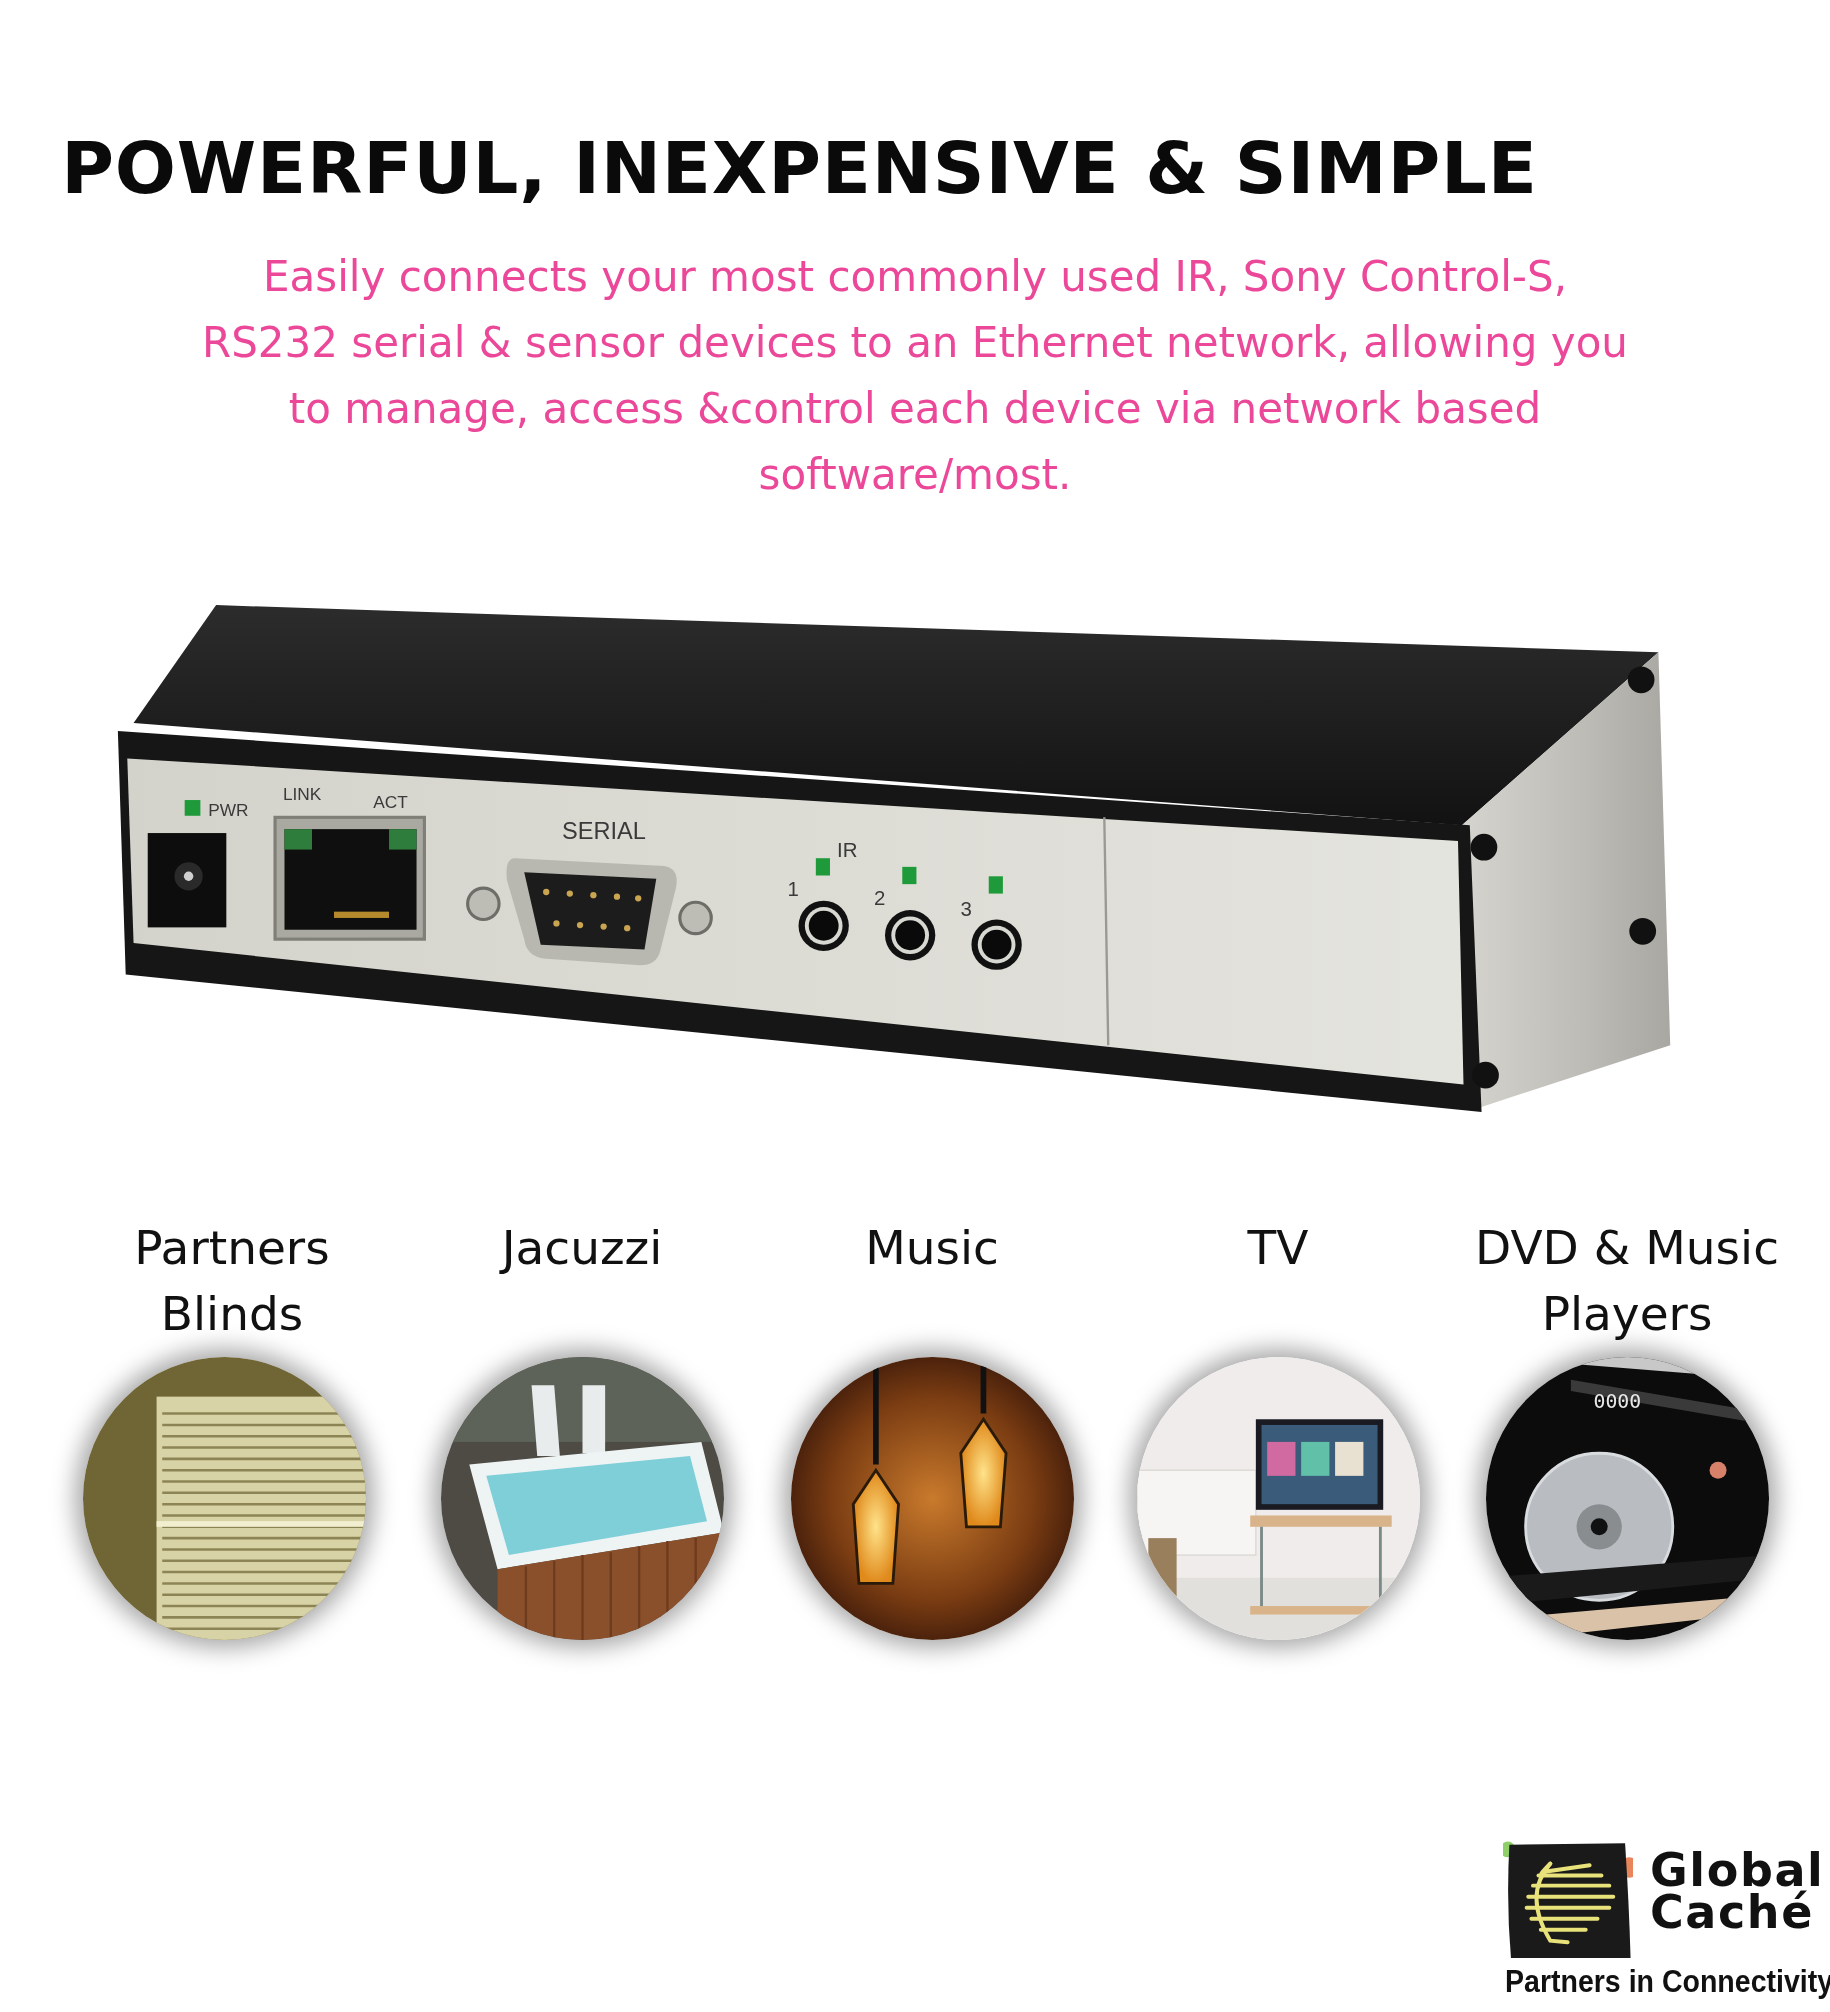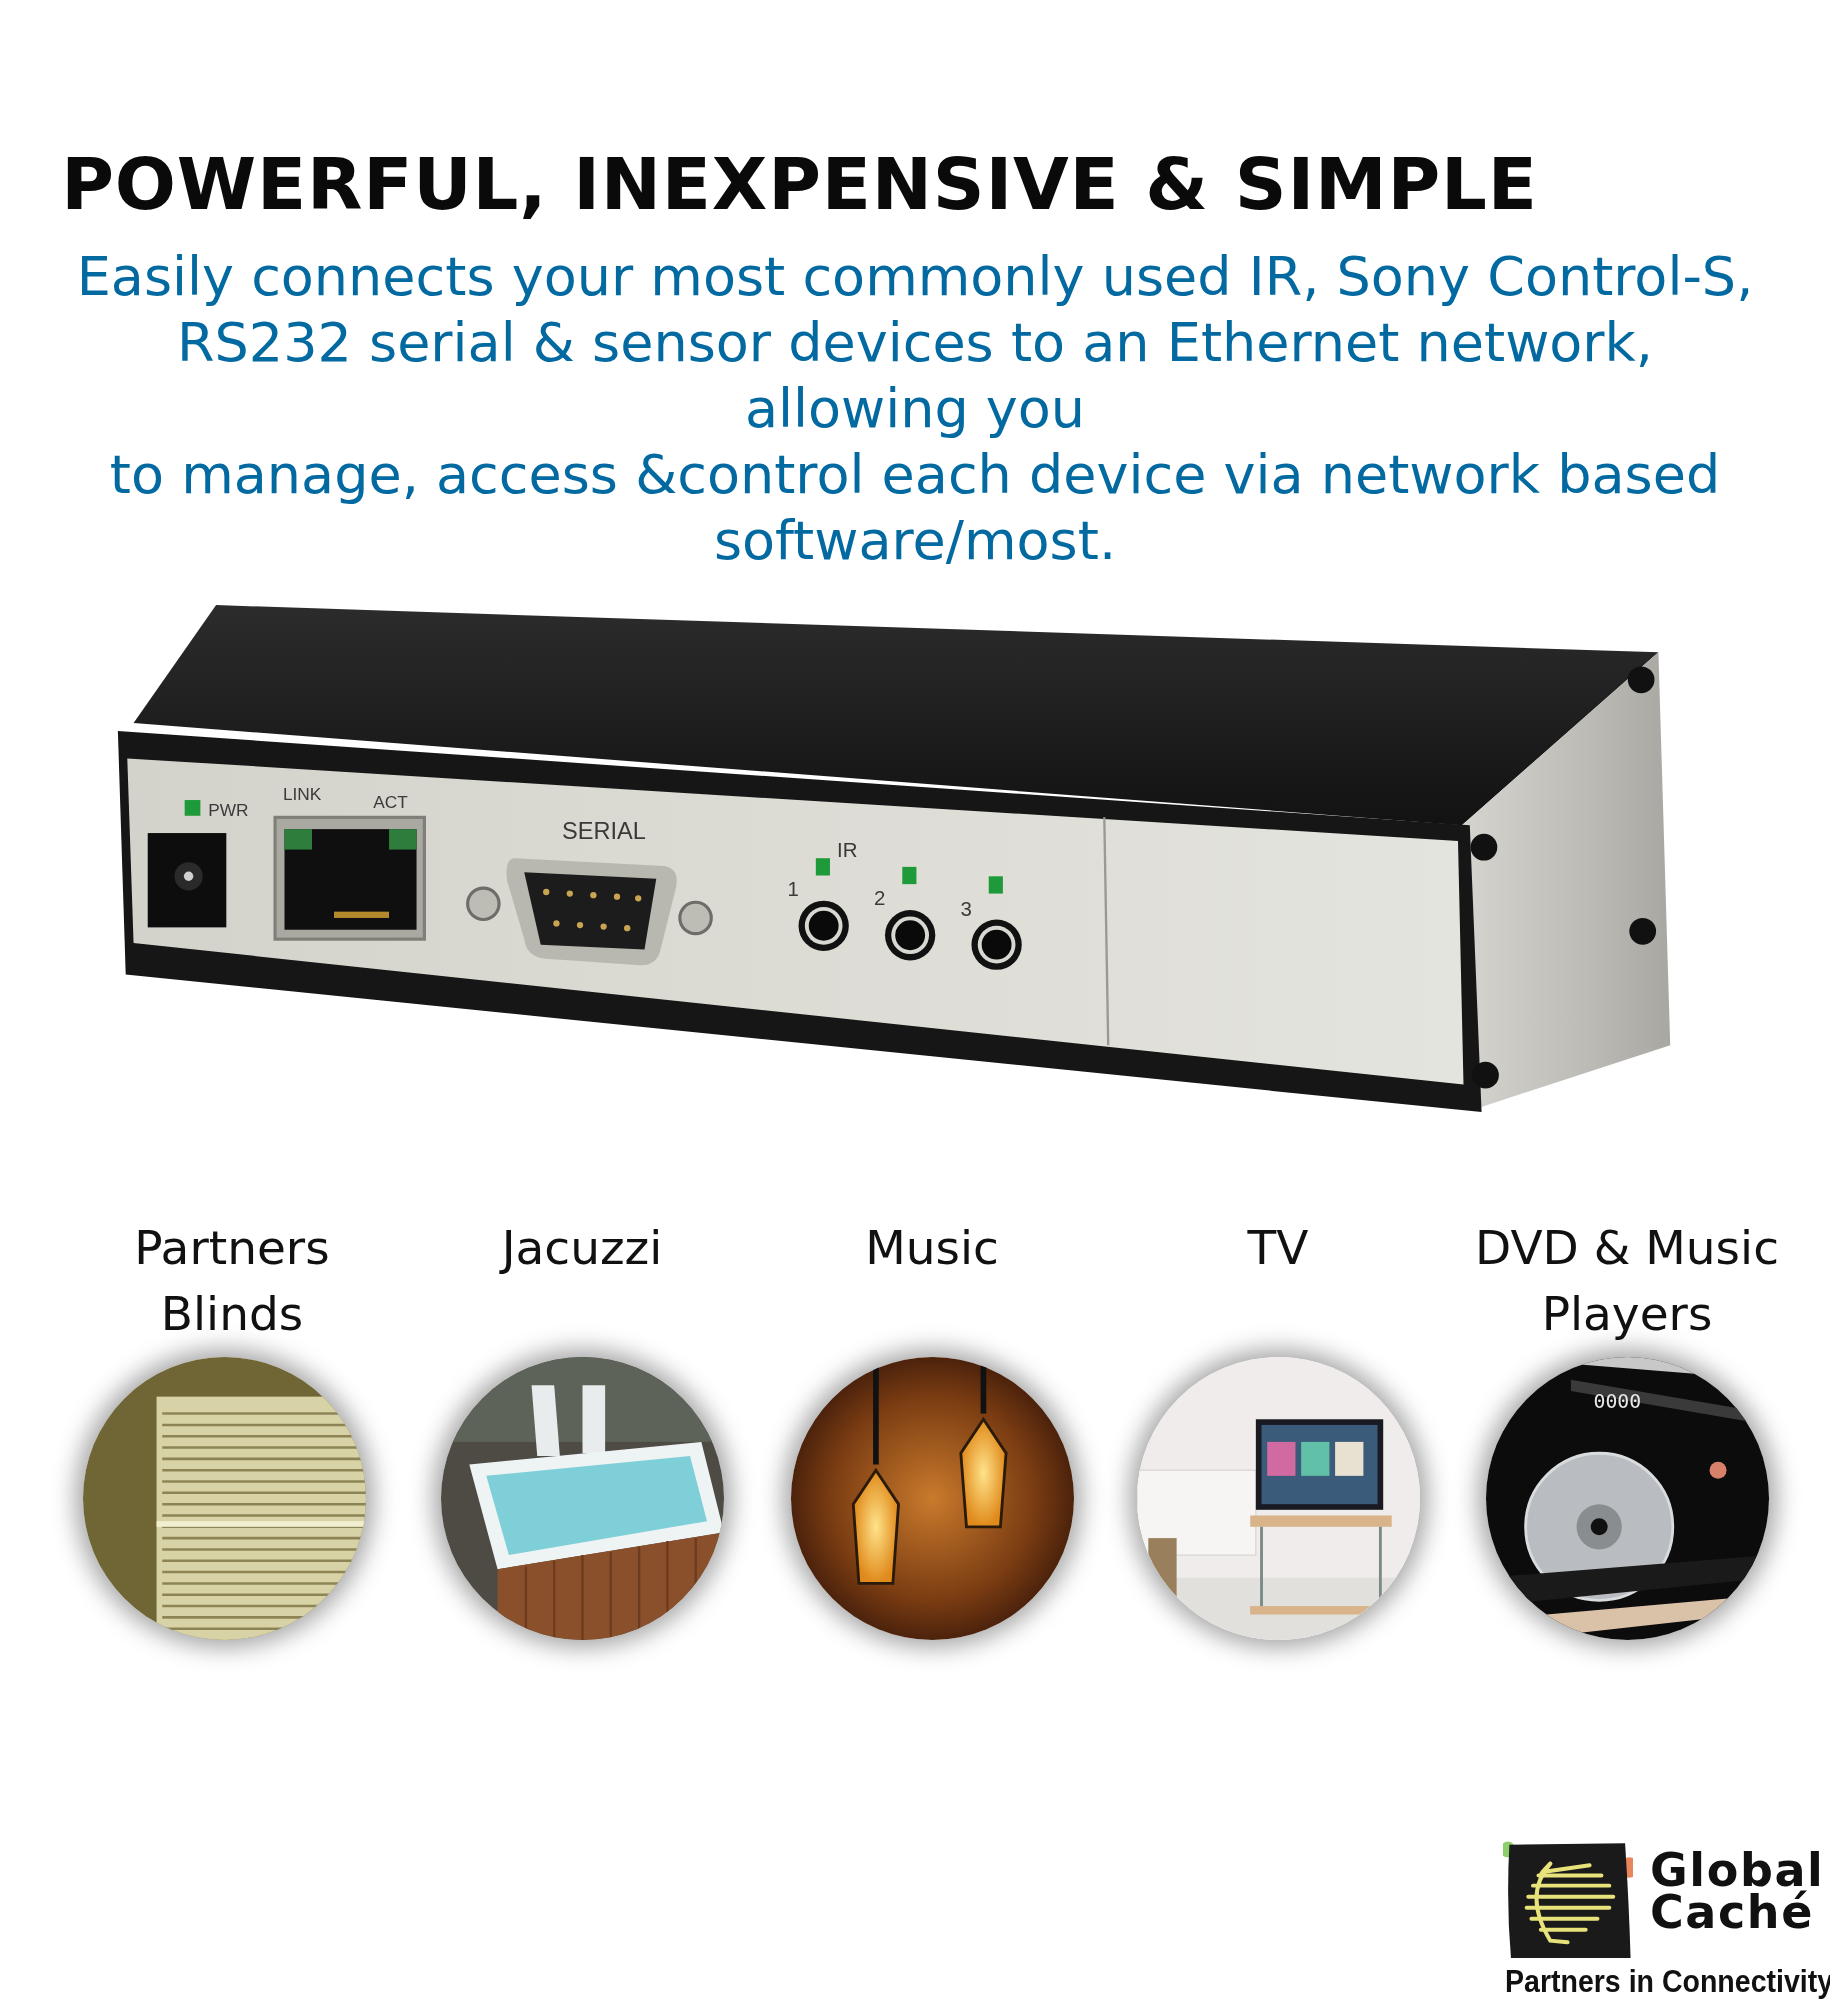--- a/index.html
+++ b/index.html
@@ -1,26 +1,26 @@
 <!DOCTYPE html>
 <html style="font-size:12.6px"><head>
 <meta charset="utf-8">
 <style>
   * { box-sizing: border-box; margin: 0; padding: 0; }
   html, body { width: 1830px; height: 2013px; background: #ffffff; overflow: hidden; }
   body { position: relative; font-family: "DejaVu Sans", sans-serif; color: #111; }
 
   .headline {
-    position: absolute; left: 0; top: 142px; width: 1599px; text-align: center;
+    position: absolute; left: 0; top: 126px; width: 1599px; text-align: center;
     font-family: "DejaVu Sans", sans-serif; font-weight: bold; font-size: 72px;
     letter-spacing: 0.8px; color: #0a0a0a;
   }
   .description {
     position: absolute; left: 63px; top: 244px; width: 1704px; text-align: center;
-    font-family: "DejaVu Sans", sans-serif; font-size: 54px; line-height: 66px; color: #0369a1;
+    font-family: "DejaVu Sans", sans-serif; font-size: 42px; line-height: 66px; color: #ec4899;
   }
   .description span { display: block; }
 
   
   .device { position: absolute; left: 110px; top: 605px; width: 1572px; height: 519px; }
   .device svg { width: 100%; height: 100%; display: block; }
   .panel-label { font-family: "Liberation Sans", sans-serif; fill: #3a3a3a; }
 
   
   .categories { position: absolute; left: 0; top: 1215px; width: 1830px; height: 472px; }

